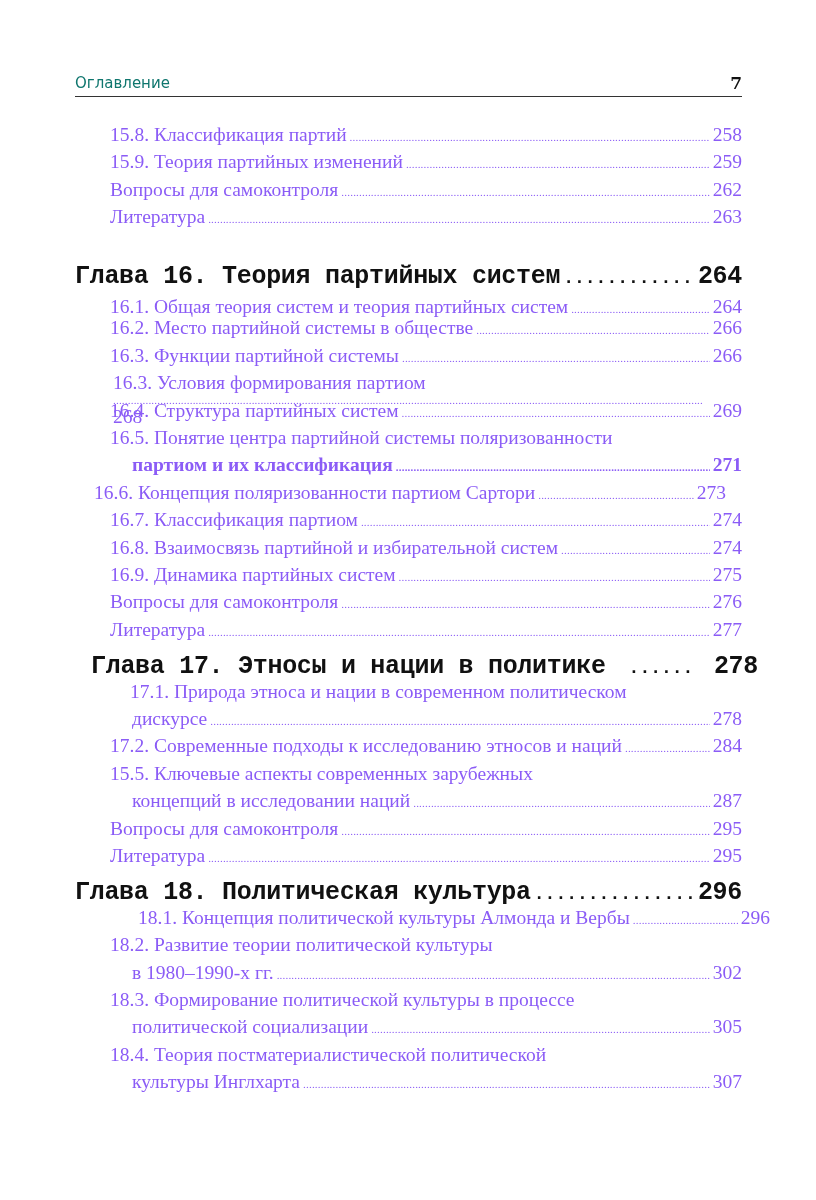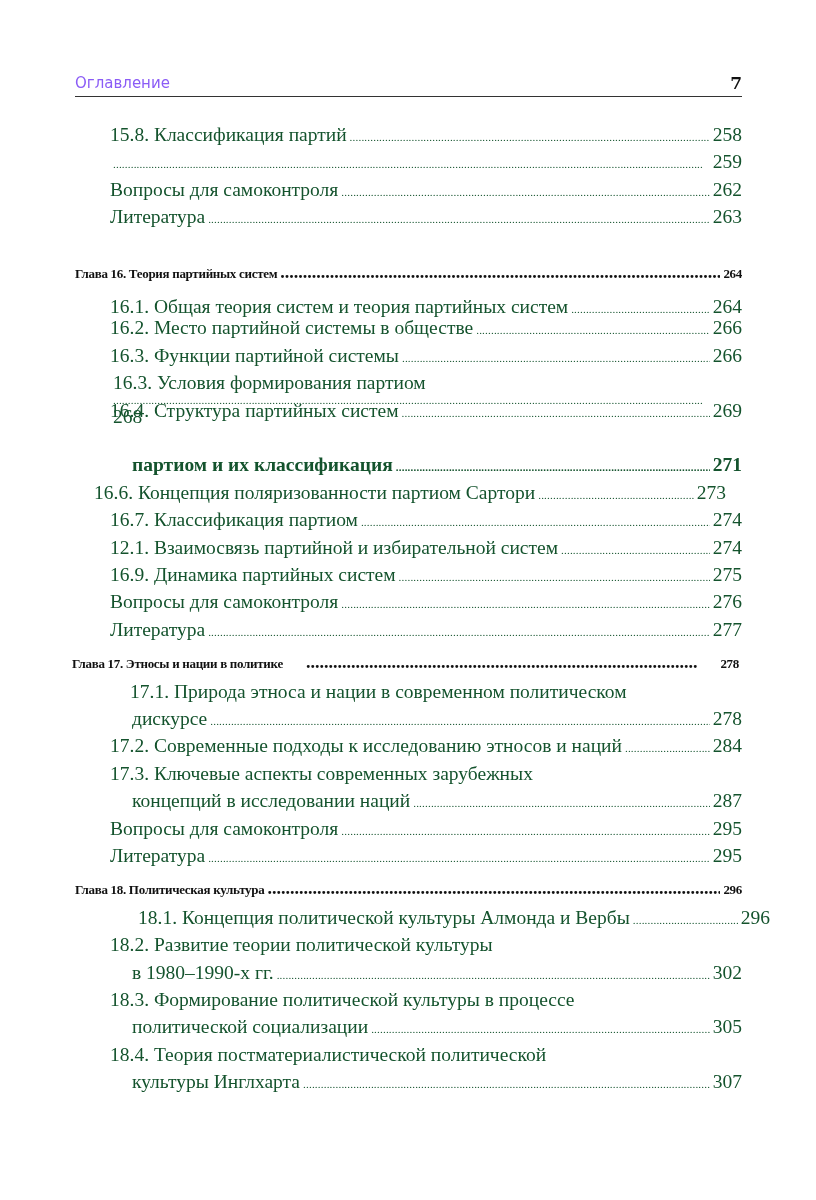--- a/index.html
+++ b/index.html
@@ -1,27 +1,27 @@
 <!DOCTYPE html>
 <html><head>
 <meta charset="utf-8">
 <style>
   html, body { margin: 0; padding: 0; background: #ffffff; }
   body { width: 816px; height: 1200px; position: relative; overflow: hidden; color: #1a1a1a; }
   .page { position: absolute; left: 0; top: 0; width: 816px; height: 1200px; background: #ffffff; }
   .running-head { position: absolute; left: 75px; top: 74px; width: 667px; height: 22px; }
-  .rh-title { position: absolute; left: 0; top: 0; font-family: "DejaVu Sans", sans-serif; font-size: 15px; color: #8b5cf6; letter-spacing: 0px; }
+  .rh-title { position: absolute; left: 0; top: 0; font-family: "DejaVu Sans", sans-serif; font-size: 15px; color: #0f766e; letter-spacing: 0px; }
   .rh-page { position: absolute; right: 0; top: -1px; font-family: "DejaVu Serif", serif; font-weight: bold; font-size: 17px; color: #111; }
   .rule { position: absolute; left: 75px; top: 96px; width: 667px; height: 0; border-top: 1.4px solid #333; }
 
   .toc { position: absolute; left: 0; top: 0; width: 816px; }
   .row { position: absolute; left: 0; width: 816px; height: 26px; }
   .line { position: absolute; display: flex; align-items: baseline; white-space: nowrap; overflow: hidden; }
-  .entry .line { font-family: "Liberation Serif", serif; font-size: 19.5px; color: #14532d; }
-  .chapter .line { font-family: Liberation Serif, serif; font-weight: bold; font-size: 13px; color: #111; letter-spacing: -0.3px; }
+  .entry .line { font-family: "Liberation Serif", serif; font-size: 19.5px; color: #8b5cf6; }
+  .chapter .line { font-family: Liberation Mono, monospace; font-weight: bold; font-size: 25px; color: #111; letter-spacing: -0.3px; }
   .t { flex: 0 0 auto; }
   .dots { flex: 1 1 auto; overflow: hidden; margin: 0 3px; position: relative; }
   .dots::before {
     content: "........................................................................................................................................................................................................";
     letter-spacing: 0px; white-space: nowrap; display: block; overflow: hidden;
   }
   .entry .dots::before { font-size: 11px; letter-spacing: 0.2px; }
   .chapter .dots::before { font-size: 18px; letter-spacing: 0px; }
   .p { flex: 0 0 auto; text-align: center; }
 </style>
@@ -37,20 +37,21 @@
   <div class="toc" id="toc">
       <div class="row entry">
         <div class="line" style="left: 110px; top: 124px; width: 632px;">
           <span class="t">15.8. Классификация партий</span>
           <span class="dots"></span>
           <span class="p">258</span>
         </div>
       </div>
       <div class="row entry">
         <div class="line" style="left: 110px; top: 151.4px; width: 632px;">
+          <span class="t">15.9. Теория партийных изменений</span>
           <span class="dots"></span>
           <span class="p">259</span>
         </div>
       </div>
       <div class="row entry">
         <div class="line" style="left: 110px; top: 178.8px; width: 632px;">
           <span class="t">Вопросы для самоконтроля</span>
           <span class="dots"></span>
           <span class="p">262</span>
         </div>
@@ -98,20 +99,23 @@
         </div>
       </div>
       <div class="row entry">
         <div class="line" style="left: 110px; top: 399.6px; width: 632px;">
           <span class="t">16.4. Структура партийных систем</span>
           <span class="dots"></span>
           <span class="p">269</span>
         </div>
       </div>
       <div class="row entry">
+        <div class="line" style="left: 110px; top: 427px; width: 632px;">
+          <span class="t">16.5. Понятие центра партийной системы поляризованности</span>
+        </div>
         <div class="line" style="left: 132px; top: 454.4px; width: 610px; font-weight: bold;">
           <span class="t">партиом и их классификация</span>
           <span class="dots"></span>
           <span class="p">271</span>
         </div>
       </div>
       <div class="row entry">
         <div class="line" style="left: 94px; top: 481.8px; width: 632px;">
           <span class="t">16.6. Концепция поляризованности партиом Сартори</span>
           <span class="dots"></span>
@@ -120,21 +124,21 @@
       </div>
       <div class="row entry">
         <div class="line" style="left: 110px; top: 509.2px; width: 632px;">
           <span class="t">16.7. Классификация партиом</span>
           <span class="dots"></span>
           <span class="p">274</span>
         </div>
       </div>
       <div class="row entry">
         <div class="line" style="left: 110px; top: 536.6px; width: 632px;">
-          <span class="t">12.1. Взаимосвязь партийной и избирательной систем</span>
+          <span class="t">16.8. Взаимосвязь партийной и избирательной систем</span>
           <span class="dots"></span>
           <span class="p">274</span>
         </div>
       </div>
       <div class="row entry">
         <div class="line" style="left: 110px; top: 564px; width: 632px;">
           <span class="t">16.9. Динамика партийных систем</span>
           <span class="dots"></span>
           <span class="p">275</span>
         </div>
@@ -147,21 +151,21 @@
         </div>
       </div>
       <div class="row entry">
         <div class="line" style="left: 110px; top: 618.8px; width: 632px;">
           <span class="t">Литература</span>
           <span class="dots"></span>
           <span class="p">277</span>
         </div>
       </div>
       <div class="row chapter">
-        <div class="line" style="left: 72px; top: 652.2px; width: 667px; gap: 20px;">
+        <div class="line" style="left: 91px; top: 652.2px; width: 667px; gap: 20px;">
           <span class="t">Глава 17. Этносы и нации в политике</span>
           <span class="dots"></span>
           <span class="p">278</span>
         </div>
       </div>
       <div class="row entry">
         <div class="line" style="left: 110px; top: 680.6px; width: 632px; margin-left: 20px;">
           <span class="t">17.1. Природа этноса и нации в современном политическом</span>
         </div>
         <div class="line" style="left: 132px; top: 708px; width: 610px;">
@@ -172,21 +176,21 @@
       </div>
       <div class="row entry">
         <div class="line" style="left: 110px; top: 735.4px; width: 632px;">
           <span class="t">17.2. Современные подходы к исследованию этносов и наций</span>
           <span class="dots"></span>
           <span class="p">284</span>
         </div>
       </div>
       <div class="row entry">
         <div class="line" style="left: 110px; top: 762.8px; width: 632px;">
-          <span class="t">17.3. Ключевые аспекты современных зарубежных</span>
+          <span class="t">15.5. Ключевые аспекты современных зарубежных</span>
         </div>
         <div class="line" style="left: 132px; top: 790.2px; width: 610px;">
           <span class="t">концепций в исследовании наций</span>
           <span class="dots"></span>
           <span class="p">287</span>
         </div>
       </div>
       <div class="row entry">
         <div class="line" style="left: 110px; top: 817.6px; width: 632px;">
           <span class="t">Вопросы для самоконтроля</span>

